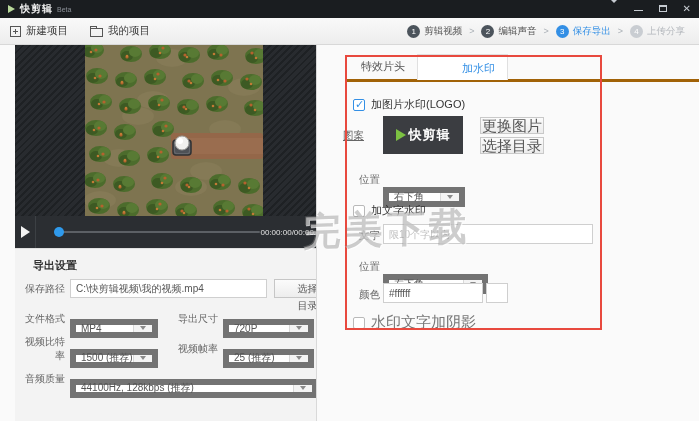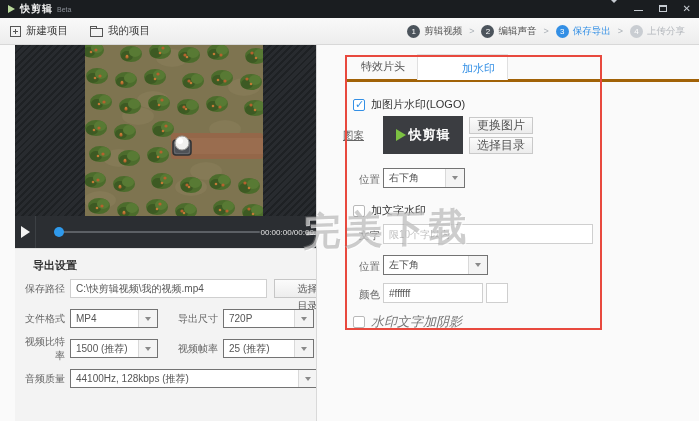--- a/index.html
+++ b/index.html
@@ -50,44 +50,44 @@
   .track { position:absolute; left:0; top:15px; width:206px; height:2px; background:#5c6065; border-radius:1px; }
   .knob { position:absolute; left:0px; top:11px; width:10px; height:10px; border-radius:50%; background:#2f9aec; }
   .time { margin-left:auto; padding-right:6px; color:#e4e4e4; font-size:8px; letter-spacing:0; white-space:nowrap; }
 
   .export { position:absolute; left:0; top:203px; width:316px; height:173px; background:#f3f3f3; border-top:1px solid #e0e0e0; }
   .exp-title { position:absolute; left:18px; top:9px; font-size:11px; font-weight:bold; color:#333; }
   .frow { position:absolute; height:19px; display:flex; align-items:center; }
   .flabel { font-size:10px; color:#666; text-align:right; }
   .tinput { height:19px; background:#fff; border:1px solid #cfcfcf; font-size:10px; color:#555; padding:0 5px; font-family:inherit; }
   .gbtn { height:19px; background:linear-gradient(#fbfbfb,#ededed); border:1px solid #c6c6c6; font-size:10px; color:#555; text-align:center; line-height:17px; cursor:default; }
-  .select { height:19px; background:#fff; border:1px solid #737373; display:flex; align-items:center; font-size:10px; color:#555; }
+  .select { height:19px; background:#fff; border:6px solid #737373; display:flex; align-items:center; font-size:10px; color:#555;margin-top:19px; }
   .select .val { flex:1; padding:0 5px; white-space:nowrap; overflow:hidden; }
   .select .arr { width:19px; align-self:stretch; border-left:1px solid #d9d9d9; background:#f4f4f4; display:flex; align-items:center; justify-content:center; }
   .caret { width:0; height:0; border-top:4px solid #8a8a8a; border-left:3.5px solid transparent; border-right:3.5px solid transparent; }
 
   
   .right-panel { position:absolute; left:316px; top:45px; width:383px; height:376px; background:#fafafa; border-left:1px solid #d9d9d9; }
   .red-box { position:absolute; left:28px; top:10px; width:257px; height:275px; border:2px solid #e8493e; pointer-events:none; z-index:5; }
   .tabbar { position:absolute; left:28px; right:0; top:10px; height:27px; border-bottom:3px solid #a16207; display:flex; align-items:flex-end; padding-left:4px; }
   .tab { height:26px; line-height:26px; padding:0 12px; font-size:11px; color:#555; cursor:default; }
   .tab.active { background:#fff; border:1px solid #e0e0e0; border-bottom:1px solid #fff; color:#338fe5; margin-bottom:-1px;padding-left:44px; }
 
   .chkrow { position:absolute; display:flex; align-items:center; gap:6px; }
   .cbox { width:12px; height:12px; background:#fff; border:1px solid #b9b9b9; border-radius:2px; position:relative; }
   .cbox.checked { border-color:#338fe5; }
   .cbox.checked:after { content:"\2713"; position:absolute; left:1px; top:-2px; color:#338fe5; font-size:11px; font-weight:bold; }
   .chklabel { font-size:11px; color:#333; }
-  .chklabel.dim { color:#777; font-size:13px;font-style:italic; }
+  .chklabel.dim { color:#777; font-size:15px; }
 
   .plabel { position:absolute; font-size:10.5px; color:#666; }
   .logo-box { position:absolute; left:66px; top:71px; width:80px; height:38px; background:#3b3d41; display:flex; align-items:center; justify-content:center; gap:3px; }
   .logo-box .ltri { width:0; height:0; border-left:10px solid #7cc142; border-top:6px solid transparent; border-bottom:6px solid transparent; }
   .logo-box .ltxt { color:#fff; font-size:13px; font-weight:bold; letter-spacing:1px; }
-  .mini-btn { position:absolute; left:152px; width:64px; height:17px; background:linear-gradient(#fbfbfb,#ececec); border:1px solid #c9c9c9; font-size:12px; color:#555; text-align:center; line-height:15px; cursor:default; }
+  .mini-btn { position:absolute; left:163px; width:64px; height:17px; background:linear-gradient(#fbfbfb,#ececec); border:1px solid #c9c9c9; font-size:15px; color:#555; text-align:center; line-height:15px; cursor:default; }
   .swatch { position:absolute; width:22px; height:20px; border:1px solid #cfcfcf; background:#fff; padding:2px; }
   .swatch .inner { width:100%; height:100%; background:#ffffff; outline:1px solid #e4e4e4; }
 
   input::placeholder { color:#bdbdbd; }
   .txt-input { position:absolute; }
 
   
   .overlay-wm { position:absolute; left:303px; top:204px; z-index:9; font-family:"DejaVu Serif","Liberation Serif",serif;
     font-size:38px; font-weight:bold; letter-spacing:4px; color:rgba(135,135,135,0.42);
     text-shadow:1px 1px 0 rgba(255,255,255,0.7); transform:rotate(-2deg) skewX(-3deg); pointer-events:none; white-space:nowrap; }

